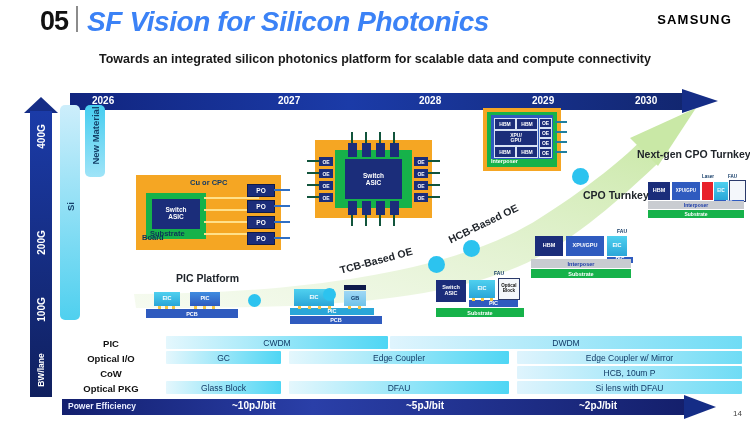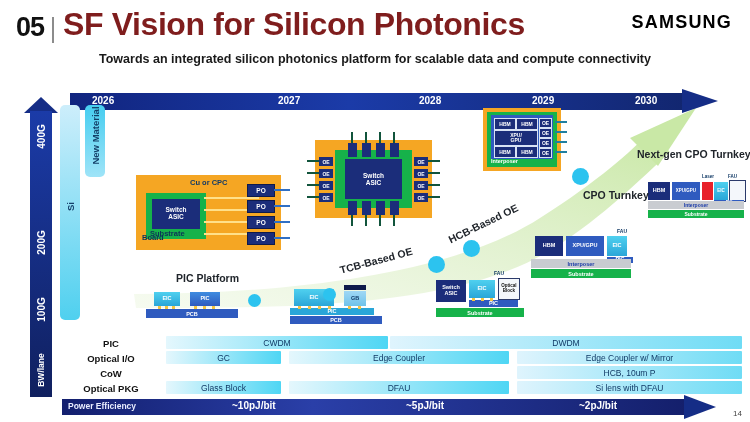--- a/index.html
+++ b/index.html
@@ -1,24 +1,24 @@
 <!DOCTYPE html>
 <html><head>
 <meta charset="utf-8">
 <style>
   html,body{margin:0;padding:0;background:#fff;}
   body{width:750px;height:422px;overflow:hidden;font-family:"Liberation Sans",sans-serif;position:relative;}
   .slide{position:absolute;left:0;top:0;width:750px;height:422px;background:#fff;}
 
   
-  .hdr{position:absolute;left:16px;top:6px;display:flex;align-items:flex-end;}
+  .hdr{position:absolute;left:40px;top:6px;display:flex;align-items:flex-start;}
   .hdr-num{font-size:27px;font-weight:bold;color:#111;letter-spacing:-1px;}
   .hdr-bar{width:2px;height:26px;background:#8c8c8c;margin:0 9px 0 8px;}
-  .hdr-title{font-size:32px;font-weight:bold;color:#7f1d1d;letter-spacing:-0.4px;}
-  .brand{position:absolute;right:18px;top:12px;font-size:18px;font-weight:bold;color:#000;letter-spacing:1.2px;}
+  .hdr-title{font-size:28px;font-weight:bold;color:#3b82f6;letter-spacing:-0.4px;font-style:italic;}
+  .brand{position:absolute;right:18px;top:12px;font-size:13px;font-weight:bold;color:#000;letter-spacing:1.2px;}
   .subtitle{position:absolute;left:0;top:52px;width:750px;text-align:center;font-size:12.5px;font-weight:bold;color:#1a1a1a;}
 
   
   .tl{position:absolute;left:70px;top:93px;width:648px;height:17px;}
   .tl-body{position:absolute;left:0;top:0;width:620px;height:17px;
     background:linear-gradient(to right,#11257f,#1b3ba8 45%,#12266f);}
   .tl-head{position:absolute;left:612px;top:-4px;width:0;height:0;
     border-top:12.5px solid transparent;border-bottom:12.5px solid transparent;border-left:36px solid #152d86;}
   .tl-year{position:absolute;top:2px;font-size:10px;font-weight:bold;color:#fff;}
 

